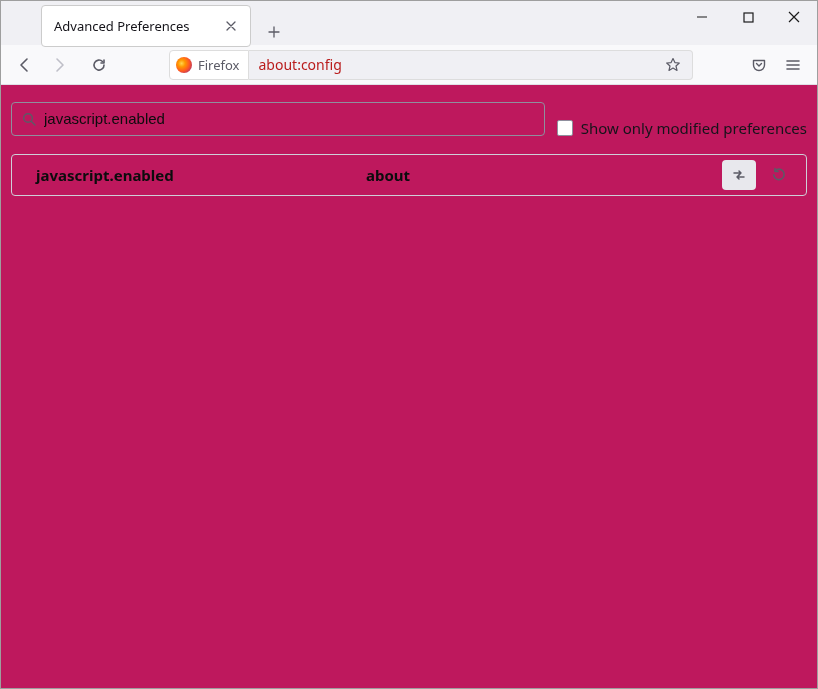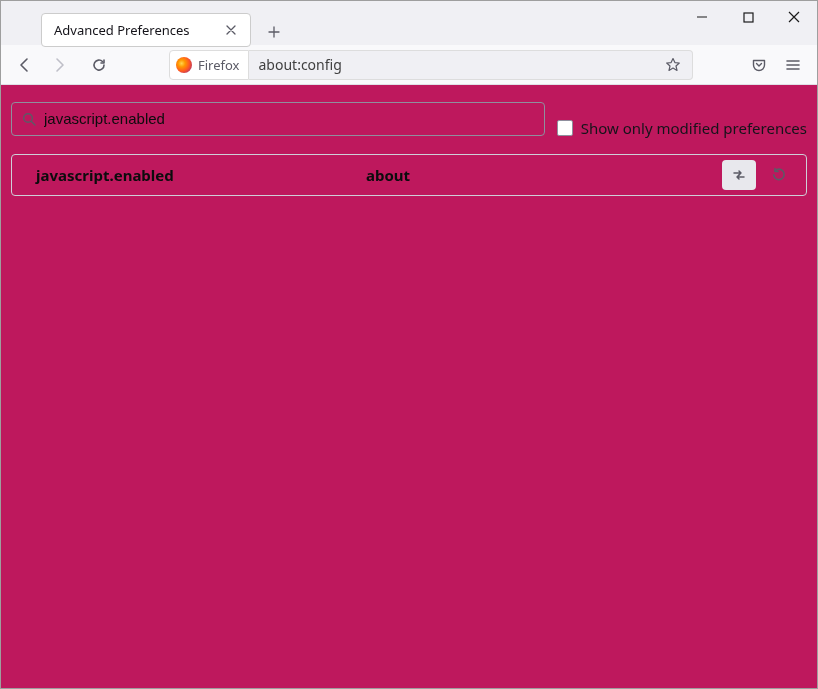--- a/index.html
+++ b/index.html
@@ -1,33 +1,33 @@
 <!DOCTYPE html>
 <html><head>
 <meta charset="utf-8">
 <style>
   * { box-sizing: border-box; margin: 0; padding: 0; }
   html, body { width: 818px; height: 689px; font-family: "Segoe UI", system-ui, sans-serif; font-size: 13px; color: #0c0c0d; background: #fff; }
   .window { width: 818px; height: 689px; border: 1px solid #9e9e9e; background: #fff; display: flex; flex-direction: column; }
   
   .titlebar { height: 44px; background: #f0f0f4; display: flex; align-items: flex-end; padding-left: 40px; position: relative; }
-  .tab { display: flex; align-items: center; gap: 8px; background: #fff; border: 1px solid #ccc; border-radius: 4px; height: 34px; padding: 0 10px 0 12px; min-width: 210px; font-size: 13px; color: #15141a; position: relative; top: 2px; }
+  .tab { display: flex; align-items: center; gap: 8px; background: #fff; border: 1px solid #ccc; border-radius: 4px; height: 42px; padding: 0 10px 0 12px; min-width: 210px; font-size: 13px; color: #15141a; position: relative; top: 2px; }
   .tab .label { flex: 1; white-space: nowrap; overflow: hidden; text-overflow: ellipsis; }
   .tab .close { width: 18px; height: 18px; display:flex; align-items:center; justify-content:center; color:#5b5b66; border-radius:3px; }
   .newtab { width: 30px; height: 30px; display:flex; align-items:center; justify-content:center; margin-left:8px; color:#5b5b66; border-radius:4px; position:relative; top:2px; }
   .win-controls { position:absolute; right:0; top:0; height:44px; display:flex; }
   .win-btn { width:46px; height:32px; display:flex; align-items:center; justify-content:center; color:#1b1b1b; }
   
   .toolbar { height: 40px; background: #f9f9fb; border-bottom: 1px solid #e0e0e6; display:flex; align-items:center; padding: 0 8px; gap:2px; }
   .tbtn { width:32px; height:30px; display:flex; align-items:center; justify-content:center; color:#5b5b66; border-radius:4px; }
   .tbtn.disabled { color:#bfbfc8; }
   .url-wrap { flex:1; display:flex; align-items:center; margin: 0 42px 0 52px; }
   .identity { display:flex; align-items:center; gap:6px; background:#fff; border:1px solid #ddd; border-radius: 4px 0 0 4px; height:30px; padding: 0 8px 0 6px; color:#5b5b66; font-size:13px; }
   .ff-icon { width:16px; height:16px; display:inline-block; border-radius:50%; background: radial-gradient(circle at 35% 40%, #ffd54f 0%, #ff9800 25%, #ff5722 55%, #7b1fa2 100%); }
-  .urlbar { flex:1; height:30px; border:1px solid #ddd; border-left:none; border-radius: 0 4px 4px 0; background:#f0f0f4; display:flex; align-items:center; padding: 0 6px 0 10px; font-size:14px; color:#404040; }
+  .urlbar { flex:1; height:30px; border:1px solid #ddd; border-left:none; border-radius: 0 4px 4px 0; background:#f0f0f4; display:flex; align-items:center; padding: 0 6px 0 10px; font-size:14px; color:#b91c1c; }
   .urlbar .text { flex:1; }
   .urlbar .star { width:26px; height:26px; display:flex; align-items:center; justify-content:center; color:#5b5b66; }
   .toolbar-right { display:flex; align-items:center; gap:2px; margin-left:6px; }
   
   .content { flex:1; background:#be185d; padding: 14px 10px 0 10px; }
   .search-row { display:flex; align-items:center; gap:12px; }
   .search-box { flex:1; display:flex; align-items:center; gap:8px; height:34px; border:1px solid #8f8f9d; border-radius:4px; padding: 0 10px; max-width: 550px; }
   .search-box .sicon { color:#5b5b66; display:flex; }
   .search-box input { flex:1; border:none; outline:none; font-size:15px; color:#0c0c0d; background:transparent; }
   .chk-wrap { display:flex; align-items:center; gap:8px; font-size:15px; color:#15141a;margin-top:19px; }

